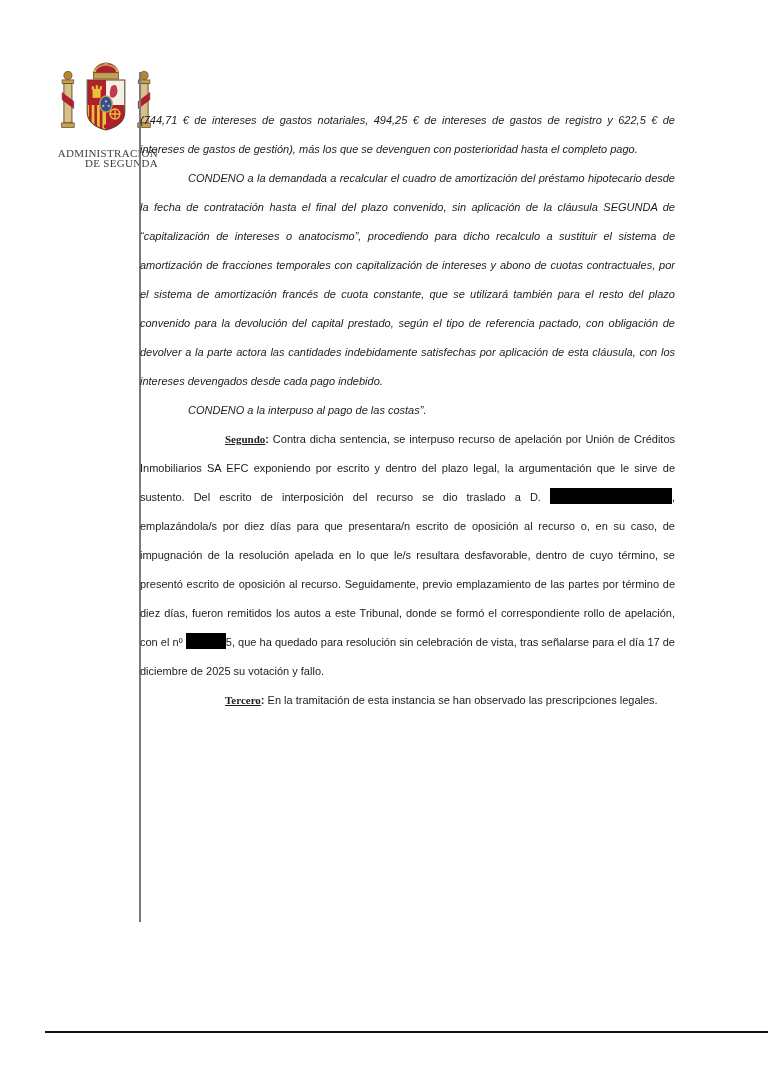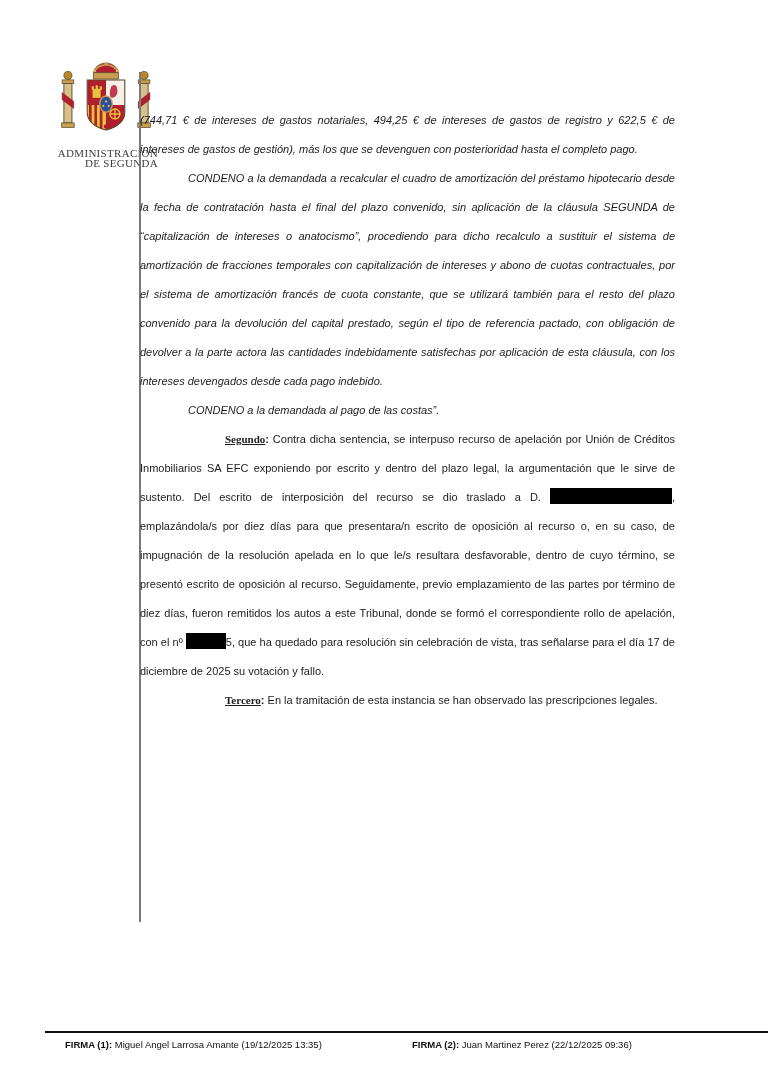--- a/index.html
+++ b/index.html
@@ -164,37 +164,27 @@
   <div class="vline"></div>
 
   <div class="content">
     <p class="q">
       <span>(744,71 € de intereses de gastos notariales, 494,25 € de intereses de gastos de registro y 622,5 € de intereses de gastos de gestión), más los que se devenguen con posterioridad hasta el completo pago.</span>
     </p>
     <p class="q ind-quote">
       <span>CONDENO a la demandada a recalcular el cuadro de amortización del préstamo hipotecario desde la fecha de contratación hasta el final del plazo convenido, sin aplicación de la cláusula SEGUNDA de “capitalización de intereses o anatocismo”, procediendo para dicho recalculo a sustituir el sistema de amortización de fracciones temporales con capitalización de intereses y abono de cuotas contractuales, por el sistema de amortización francés de cuota constante, que se utilizará también para el resto del plazo convenido para la devolución del capital prestado, según el tipo de referencia pactado, con obligación de devolver a la parte actora las cantidades indebidamente satisfechas por aplicación de esta cláusula, con los intereses devengados desde cada pago indebido.</span>
     </p>
     <p class="q ind-quote">
-      <span>CONDENO a la demandada al pago de las costas”.</span>
+      <span>CONDENO a la interpuso al pago de las costas”.</span>
     </p>
     <p class="ind-heading gap-seg">
       <span class="heading">Segundo</span><span class="heading-colon">:</span><span> Contra dicha sentencia, se interpuso recurso de apelación por Unión de Créditos Inmobiliarios SA EFC exponiendo por escrito y dentro del plazo legal, la argumentación que le sirve de sustento. Del escrito de interposición del recurso se dio traslado a D. </span><span class="redact redact-name"></span><span>, emplazándola/s por diez días para que presentara/n escrito de oposición al recurso o, en su caso, de impugnación de la resolución apelada en lo que le/s resultara desfavorable, dentro de cuyo término, se presentó escrito de oposición al recurso. Seguidamente, previo emplazamiento de las partes por término de diez días, fueron remitidos los autos a este Tribunal, donde se formó el correspondiente rollo de apelación, con el nº </span><span class="redact redact-num"></span><span>5, que ha quedado para resolución sin celebración de vista, tras señalarse para el día 17 de diciembre de 2025 su votación y fallo.</span>
     </p>
     <p class="ind-heading gap-ter">
       <span class="heading">Tercero</span><span class="heading-colon">:</span><span> En la tramitación de esta instancia se han observado las prescripciones legales.</span>
     </p>
   </div>
 
   <div class="footer-line"></div>
   <div class="footer">
-    <div class="frow">
-      <span class="fcell-left">
-        <span class="flabel">FIRMA (1):</span>
-        <span>Miguel Angel Larrosa Amante (19/12/2025 13:35)</span>
-      </span>
-      <span>
-        <span class="flabel">FIRMA (2):</span>
-        <span>Juan Martinez Perez (22/12/2025 09:36)</span>
-      </span>
-    </div>
   </div>
 
 </div>
 
 </body></html>

